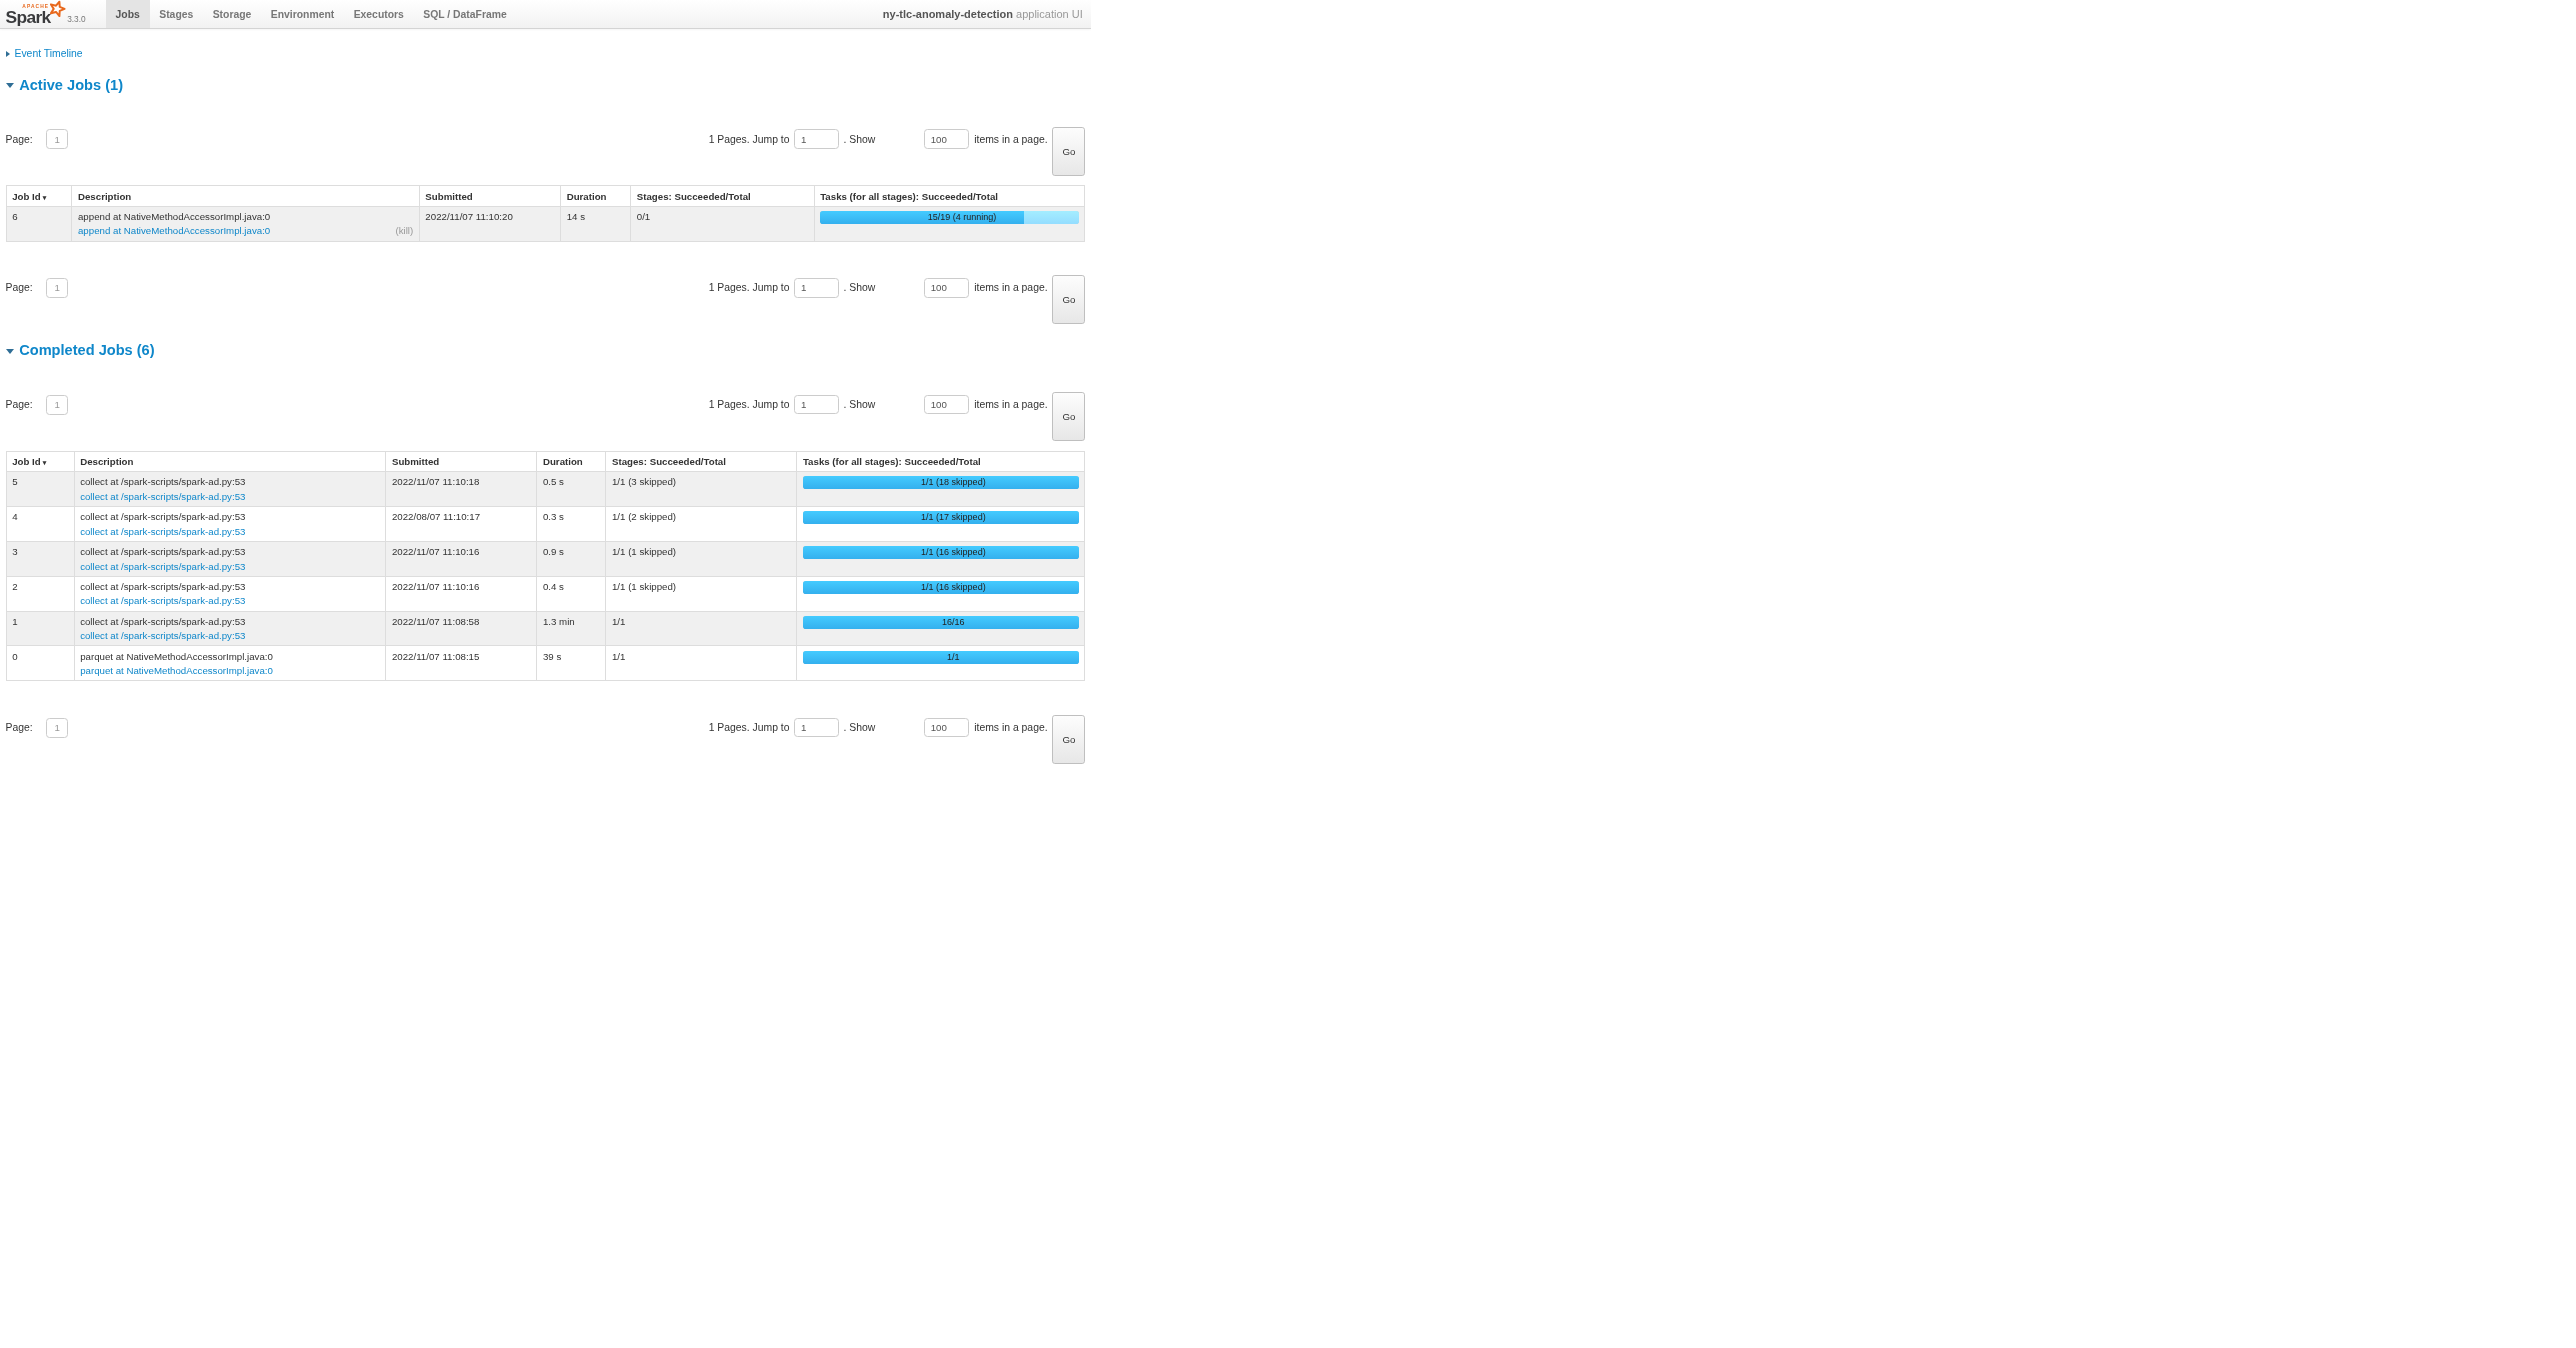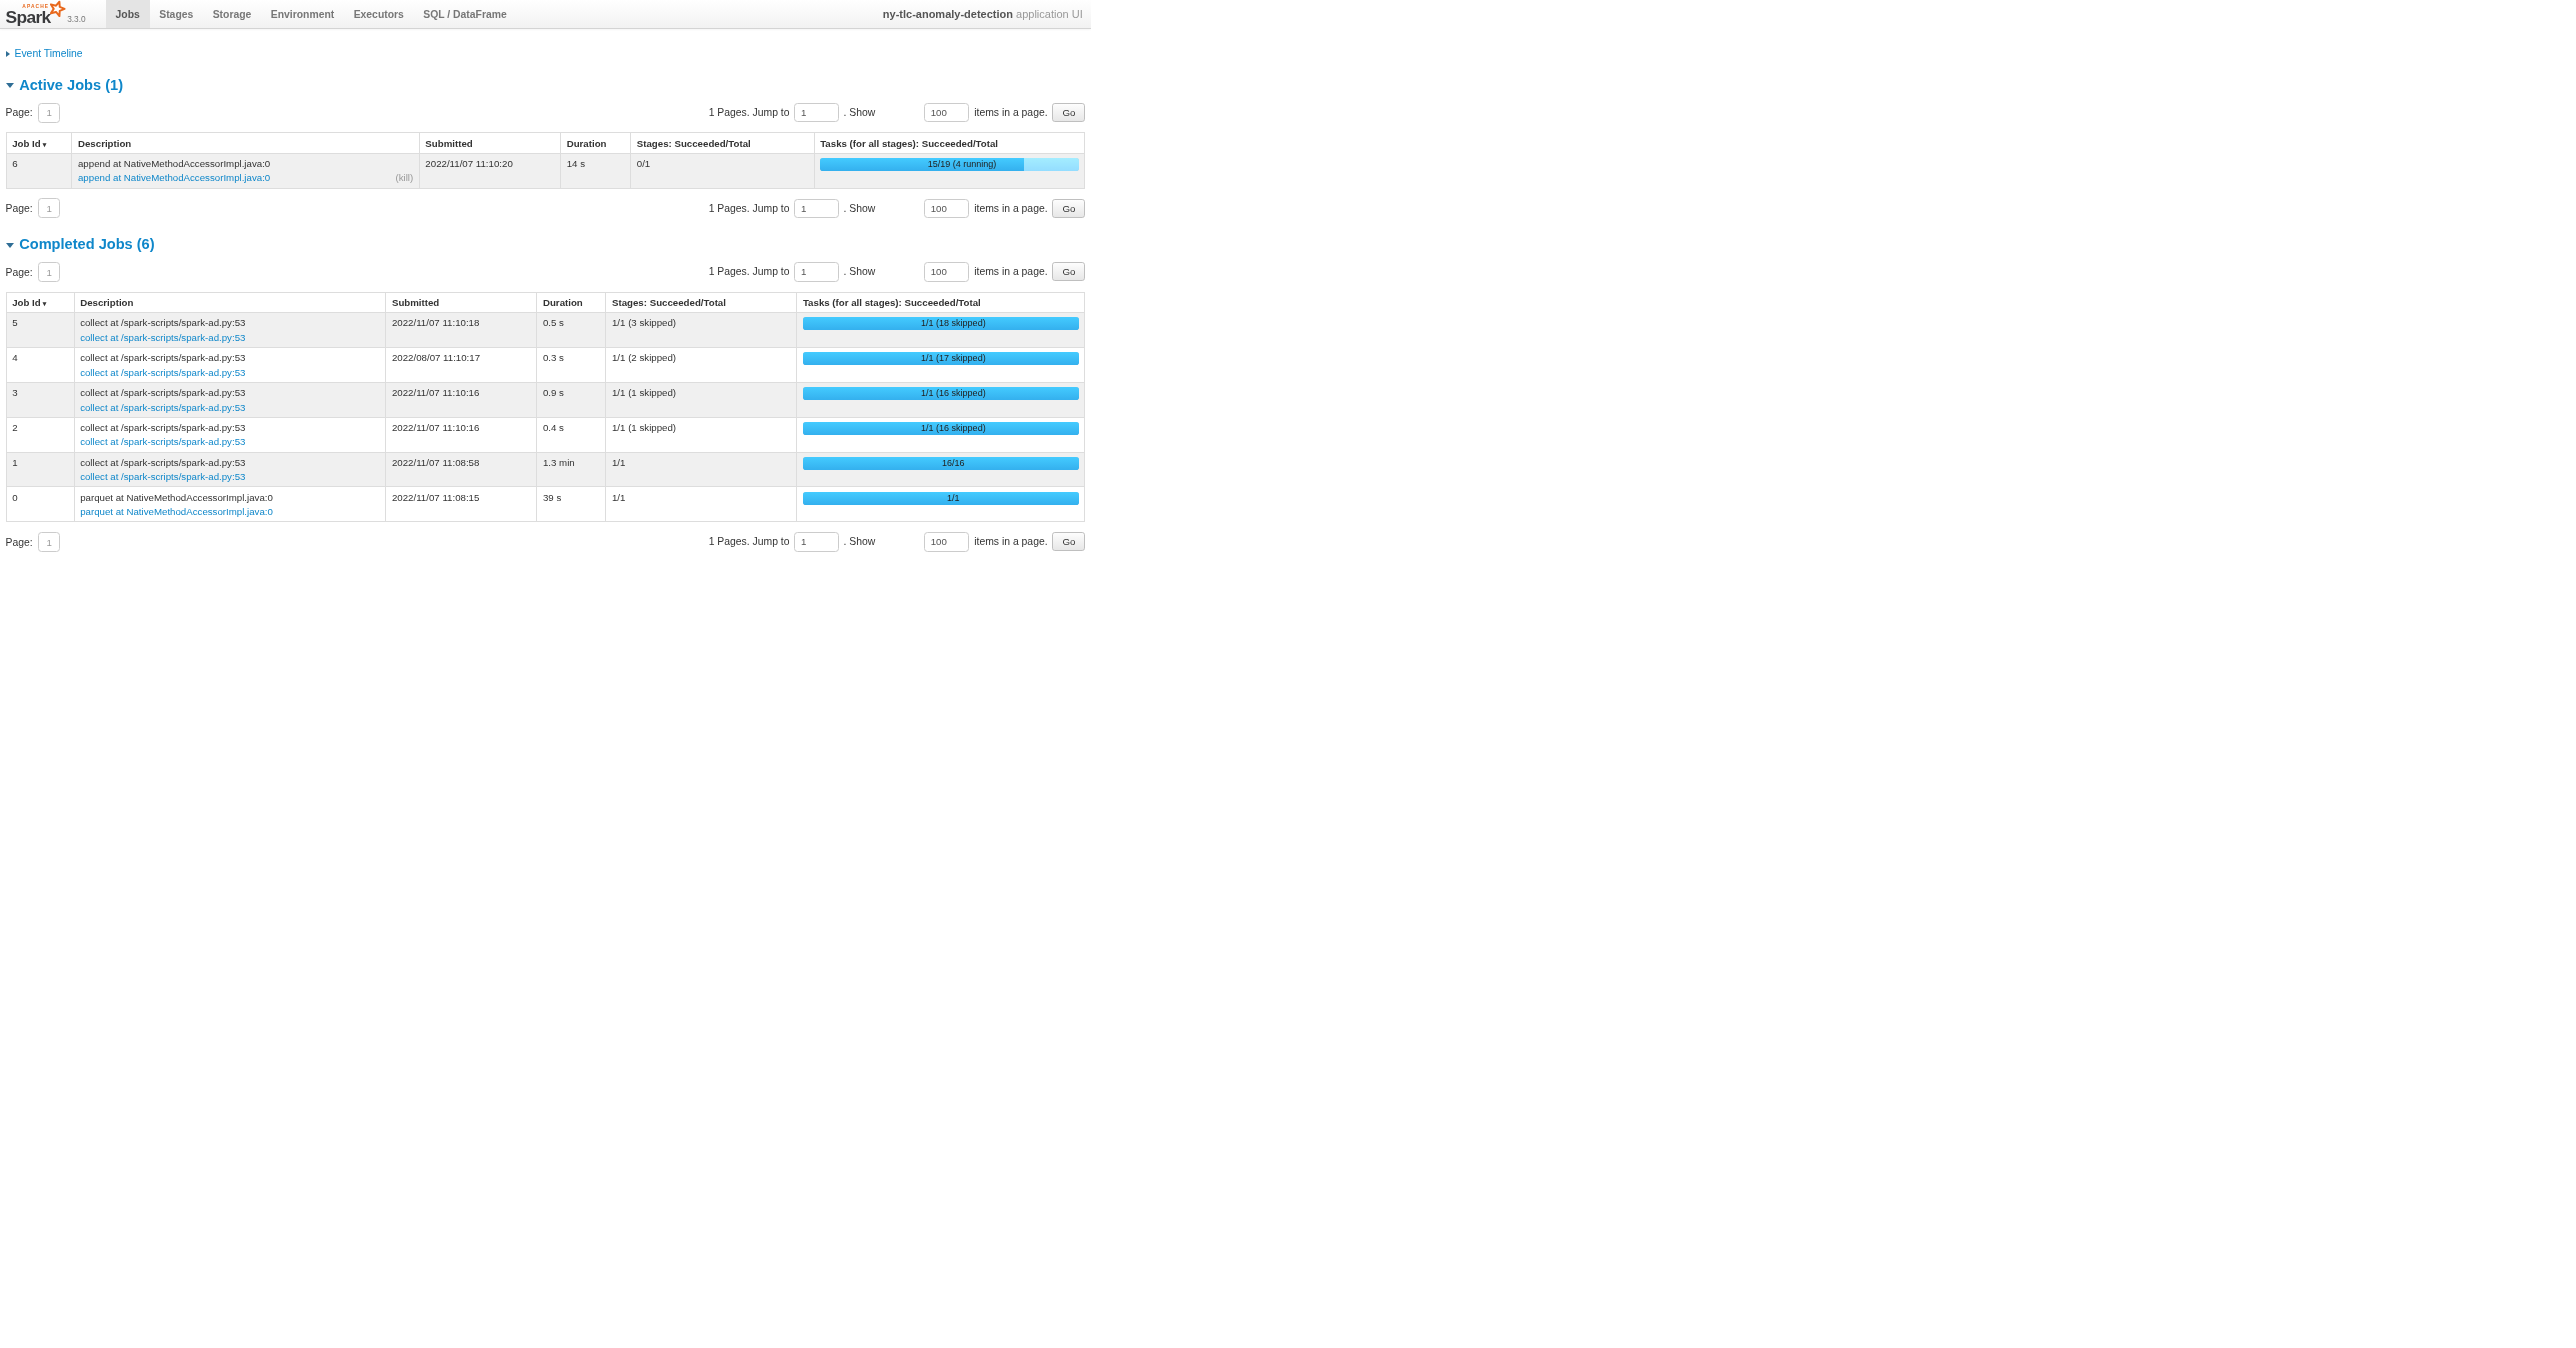--- a/index.html
+++ b/index.html
@@ -37,28 +37,28 @@
   ul.summary{list-style:none;margin:9.7px 0 0;padding:0;font-size:10.4px;line-height:1.22;}
   ul.summary li{margin:0 0 2.1px;}
   ul.summary b{font-weight:bold;}
   ul.summary .blue{color:#0f87ca;cursor:pointer;}
   .event-timeline{margin:19px 0 0;font-size:10.4px;color:#0f87ca;display:flex;align-items:center;cursor:pointer;width:max-content;}
   .arrow-right{width:0;height:0;border-left:4.9px solid #2f6e96;border-top:3.5px solid transparent;border-bottom:3.5px solid transparent;margin-right:4.9px;}
   h4.section{font-size:14.6px;font-weight:bold;color:#0f87ca;margin:18px 0 8.3px;display:flex;align-items:center;cursor:pointer;width:max-content;}
   .arrow-down{width:0;height:0;border-top:5.6px solid #2f6e96;border-left:4.2px solid transparent;border-right:4.2px solid transparent;margin-right:5.6px;margin-top:1.4px;}
   
   .pagerow{display:flex;justify-content:space-between;align-items:center;margin:9.7px 0;font-size:10.4px;}
-  .page-left,.page-right{display:flex;align-items:center;gap:5px;}
+  .page-left,.page-right{display:flex;align-items:center;gap:13px;}
   .page-right{gap:4.9px;}
   input{font-family:"Liberation Sans",sans-serif;}
   input.page-input{width:16.7px;height:16px;text-align:center;color:#999;border:0.7px solid #ccc;border-radius:3.5px;font-size:9.7px;}
   input.jump-input,input.show-input{height:17.4px;padding:0 5.6px;color:#555;border:0.7px solid #ccc;border-radius:3.5px;font-size:9.7px;}
   input.jump-input{width:31px;}
   input.show-input{width:32px;margin-left:44px;}
-  .go-btn{padding:3px 9px;font-size:9.7px;color:#333;background:linear-gradient(#fdfdfd,#e7e7e7);border:0.7px solid #bfbfbf;border-radius:2.8px;cursor:pointer;font-family:"Liberation Sans",sans-serif;}
+  .go-btn{padding:18px 9px;font-size:9.7px;color:#333;background:linear-gradient(#fdfdfd,#e7e7e7);border:0.7px solid #bfbfbf;border-radius:2.8px;cursor:pointer;font-family:"Liberation Sans",sans-serif;margin-top:24px;}
   
   table.jobs{width:100%;border-collapse:collapse;font-size:9.7px;margin:1.4px 0 7px;}
   .jobs th,.jobs td{border:0.7px solid #ddd;padding:4.2px 5.6px;text-align:left;vertical-align:top;}
   .jobs th{font-weight:bold;background:#fff;cursor:pointer;white-space:nowrap;}
   .jobs tbody tr:nth-child(odd){background:#f0f0f0;}
   .sort-glyph{font-size:7px;margin-left:2.1px;color:#333;}
   .desc-line1{color:#333;}
   .desc-line2{display:flex;justify-content:space-between;margin-top:3.5px;}
   a.cell-link{color:#0f87ca;text-decoration:none;cursor:pointer;}
   .kill{color:#999;cursor:pointer;}

